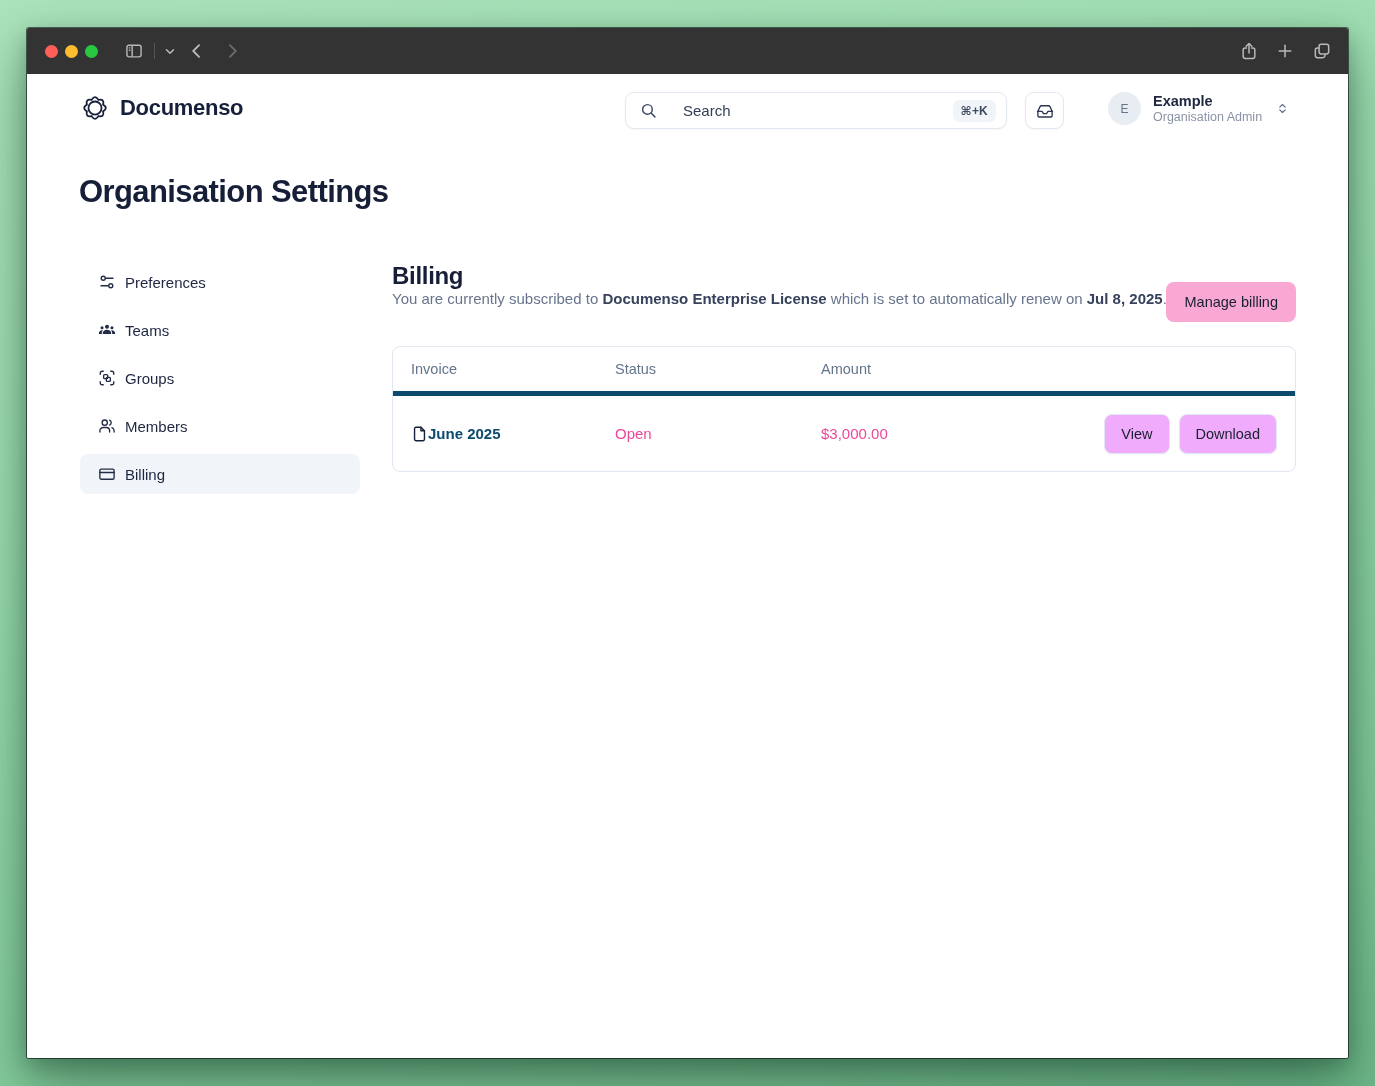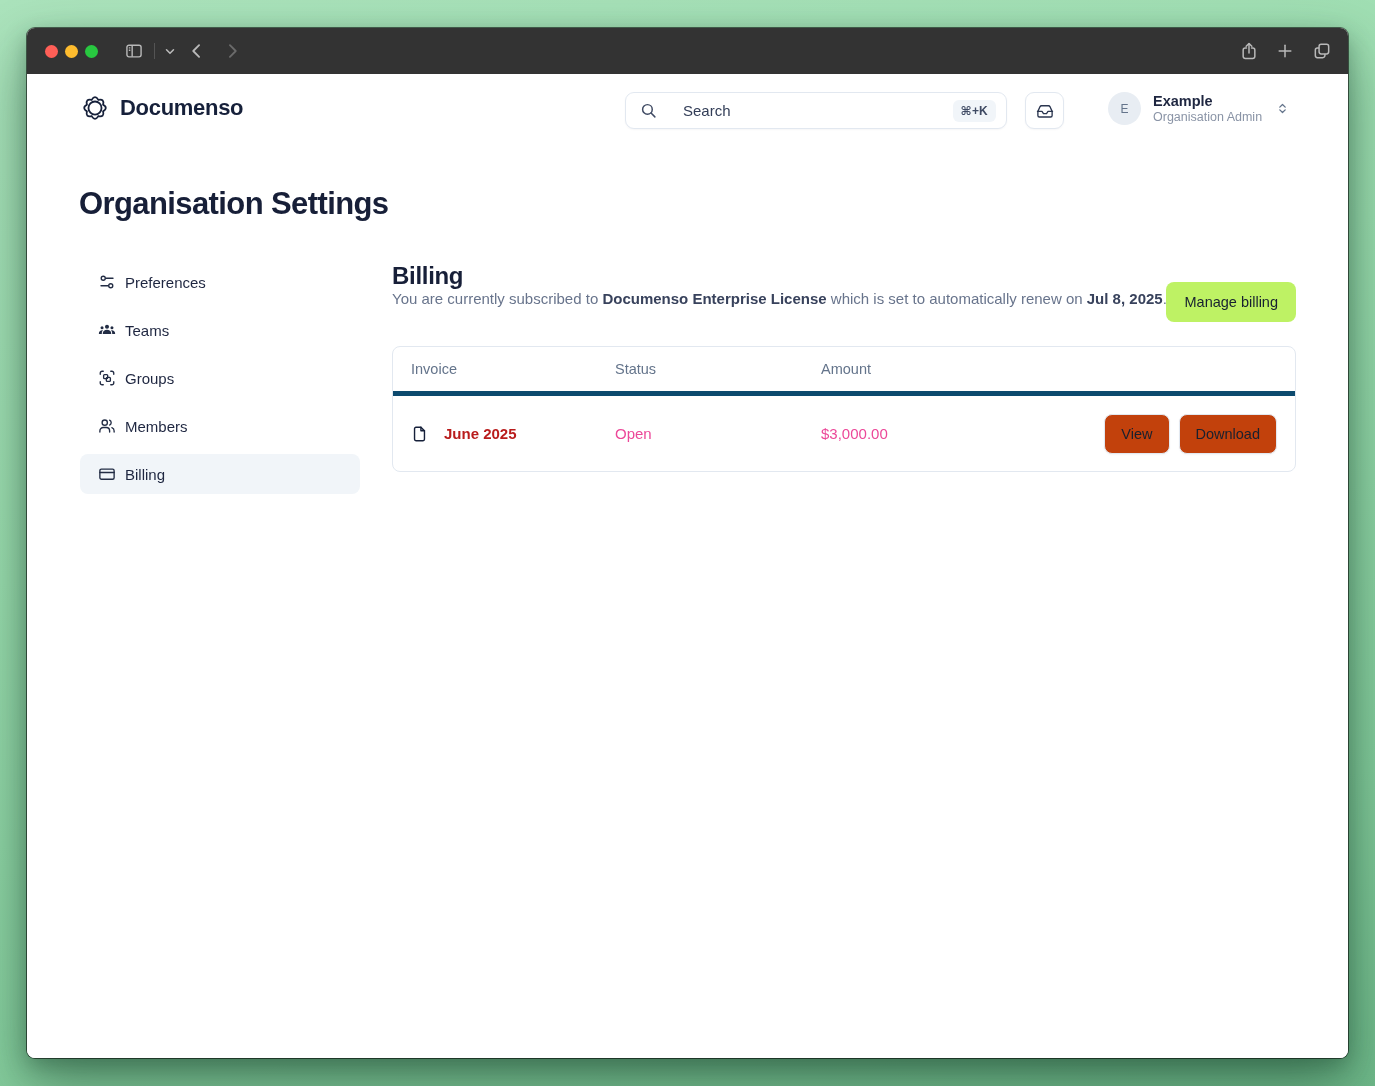--- a/index.html
+++ b/index.html
@@ -6,21 +6,21 @@
   html,body { width:1375px; height:1086px; overflow:hidden; }
   body {
     font-family:"Liberation Sans","DejaVu Sans",sans-serif;
     background:linear-gradient(165deg,#abe3bc 0%,#9adcae 40%,#83cb9b 78%,#6fb98a 100%);
     position:relative;
   }
 
   
   .window {
     position:absolute; left:27px; top:28px; width:1321px; height:1030px;
-    border-radius:8px; overflow:hidden; background:#ffffff;
+    border-radius:2px; overflow:hidden; background:#ffffff;
     box-shadow:0 0 0 1px rgba(0,0,0,.55), 0 28px 60px rgba(20,60,40,.45), 0 8px 22px rgba(20,60,40,.35);
   }
   .titlebar {
     position:relative; height:46px; background:#333333;
   }
   .traffic { position:absolute; top:16.5px; width:13px; height:13px; border-radius:50%; }
   .t-red   { left:18px; background:#ff5f57; }
   .t-yellow{ left:38px; background:#febc2e; }
   .t-green { left:58px; background:#28c840; }
   .tb-icon { position:absolute; top:12px; width:22px; height:22px; color:#b9b9b9; display:flex; align-items:center; justify-content:center; }
@@ -64,59 +64,59 @@
     display:flex; align-items:center; justify-content:center; font-size:12px; font-weight:500;
   }
   .user-text { margin-left:12px; line-height:1.25; }
   .user-name { font-size:14.5px; font-weight:600; color:#1e2640; }
   .user-role { font-size:12.5px; color:#8a94a6; }
   .user-caret { margin-left:14px; color:#64748b; }
   .user-caret svg { width:13px; height:13px; display:block; }
 
   
   .page-title {
-    position:absolute; left:52px; top:112px;
+    position:absolute; left:52px; top:100px;
     font-size:31px; font-weight:700; color:#171f38; letter-spacing:-.6px;
   }
 
   
   .layout { position:absolute; left:53px; top:188px; width:1216px; display:flex; }
   .sidenav { width:280px; flex:0 0 auto; display:flex; flex-direction:column; gap:8px; }
   .nav-item {
     height:40px; border-radius:8px; display:flex; align-items:center;
     padding:0 12px 0 18px; gap:9px; cursor:pointer;
     font-size:15px; font-weight:500; color:#1e2640;
   }
   .nav-item svg { width:18px; height:18px; color:#222c44; flex:0 0 auto; }
   .nav-item.active { background:#f1f5f9; }
 
   .main { flex:1; margin-left:32px; position:relative; }
   .section-heading { font-size:24px; font-weight:700; color:#171f38; letter-spacing:-.3px; }
   .section-desc { font-size:15px; color:#68748c; }
   .section-desc b { color:#38425c; font-weight:700; }
   .manage-btn {
     position:absolute; top:20px; right:0; height:40px; padding:0 18px;
-    background:#bef264; color:#172030; border:none; border-radius:8px;
+    background:#f9a8d4; color:#172030; border:none; border-radius:8px;
     font-family:inherit; font-size:14.5px; font-weight:500; cursor:pointer;
   }
 
   
   .card {
     margin-top:39px; border:1px solid #e2e8f0; border-radius:8px; background:#fff; overflow:hidden;
   }
   .trow { display:grid; grid-template-columns:204px 206px 1fr auto; align-items:center; padding:0 18px; }
   .thead { height:49px; border-bottom:5px solid #0c4a6e; }
   .thead .th { font-size:14.5px; font-weight:500; color:#64748b; }
   .tbody-row { height:75px; }
-  .cell-invoice { display:flex; align-items:center; gap:16px; font-size:15px; font-weight:600; color:#b91c1c; }
+  .cell-invoice { display:flex; align-items:center; gap:0; font-size:15px; font-weight:600; color:#0c4a6e; }
   .cell-invoice svg { width:17px; height:20px; color:#16203a; flex:0 0 auto; }
   .cell-plain { font-size:15px; color:#ec4899; }
   .row-actions { display:flex; gap:9px; justify-content:flex-end; }
   .ghost-btn {
-    height:40px; padding:0 16px; background:#c2410c; border:1px solid #e2e8f0; border-radius:8px;
+    height:40px; padding:0 16px; background:#f0abfc; border:1px solid #e2e8f0; border-radius:8px;
     font-family:inherit; font-size:14.5px; font-weight:500; color:#19202e; cursor:pointer;
     box-shadow:0 1px 2px rgba(15,23,42,.04);
   }
 </style>
 </head>
 <body>
 
 <div class="window">
 
   <div class="titlebar">

